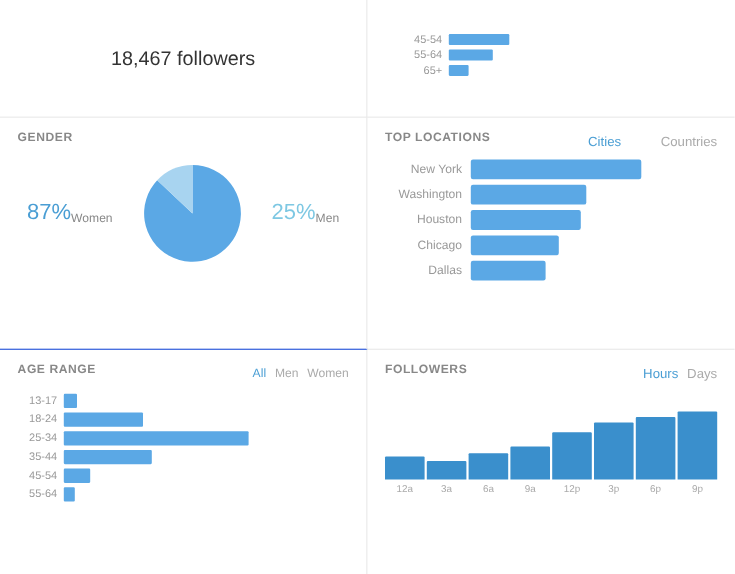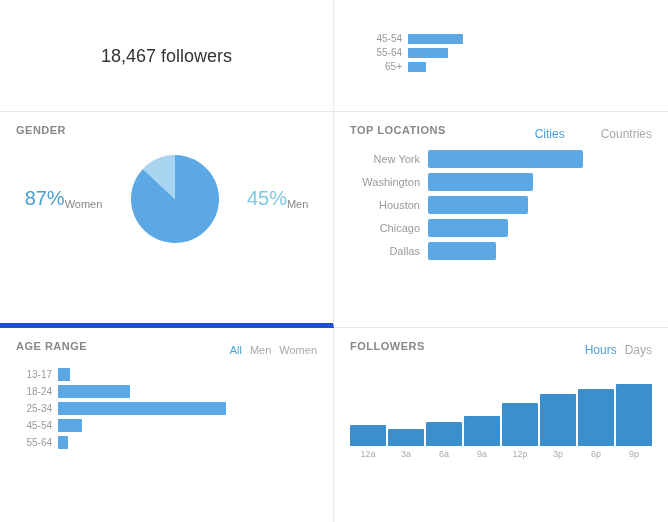--- a/index.html
+++ b/index.html
@@ -40,21 +40,21 @@
       justify-content: center;
       padding: 6px 16px 8px 30px;
       border-bottom: 1px solid #e8e8e8;
     }
 
     
     .gender-panel {
       grid-column: 1;
       grid-row: 2;
       border-right: 1px solid #e8e8e8;
-      border-bottom: 5px solid #1d4ed8;
+      border-bottom: 1px solid #1d4ed8;
       padding: 12px 16px 12px 16px;
     }
     .locations-panel {
       grid-column: 2;
       grid-row: 2;
       border-bottom: 1px solid #e8e8e8;
       padding: 12px 16px 8px 16px;
     }
 
     
@@ -296,21 +296,21 @@
     <div class="gender-chart-area">
       <div class="gender-stat">
         <span class="gender-pct women">87%</span>
         <span class="gender-label">Women</span>
       </div>
       <div class="pie-container"><svg viewBox="0 0 100 100" width="110" height="110">
   <path d="M50,50 L50,10 A40,40 0 1,1 20.84125490314353,22.618115762852465 Z" fill="#5ba8e5"></path>
   <path d="M50,50 L20.84125490314353,22.618115762852465 A40,40 0 0,1 49.99999999999999,10 Z" fill="#a8d4f0"></path>
 </svg></div>
       <div class="gender-stat">
-        <span class="gender-pct men">45%</span>
+        <span class="gender-pct men">25%</span>
         <span class="gender-label">Men</span>
       </div>
     </div>
   </div>
 
   <div class="locations-panel">
     <div class="locations-header">
       <span class="section-title">TOP LOCATIONS</span>
       <div class="locations-tabs" id="locations-tabs">
           <span class="loc-tab active">Cities</span>
@@ -357,20 +357,24 @@
   </div>
         <div class="ar-bar-row">
     <span class="ar-label">18-24</span>
     <div class="ar-bar" style="width:72px"></div>
   </div>
         <div class="ar-bar-row">
     <span class="ar-label">25-34</span>
     <div class="ar-bar" style="width:168px"></div>
   </div>
         <div class="ar-bar-row">
+    <span class="ar-label">35-44</span>
+    <div class="ar-bar" style="width:80px"></div>
+  </div>
+        <div class="ar-bar-row">
     <span class="ar-label">45-54</span>
     <div class="ar-bar" style="width:24px"></div>
   </div>
         <div class="ar-bar-row">
     <span class="ar-label">55-64</span>
     <div class="ar-bar" style="width:10px"></div>
   </div>
       </div>
   </div>
 

